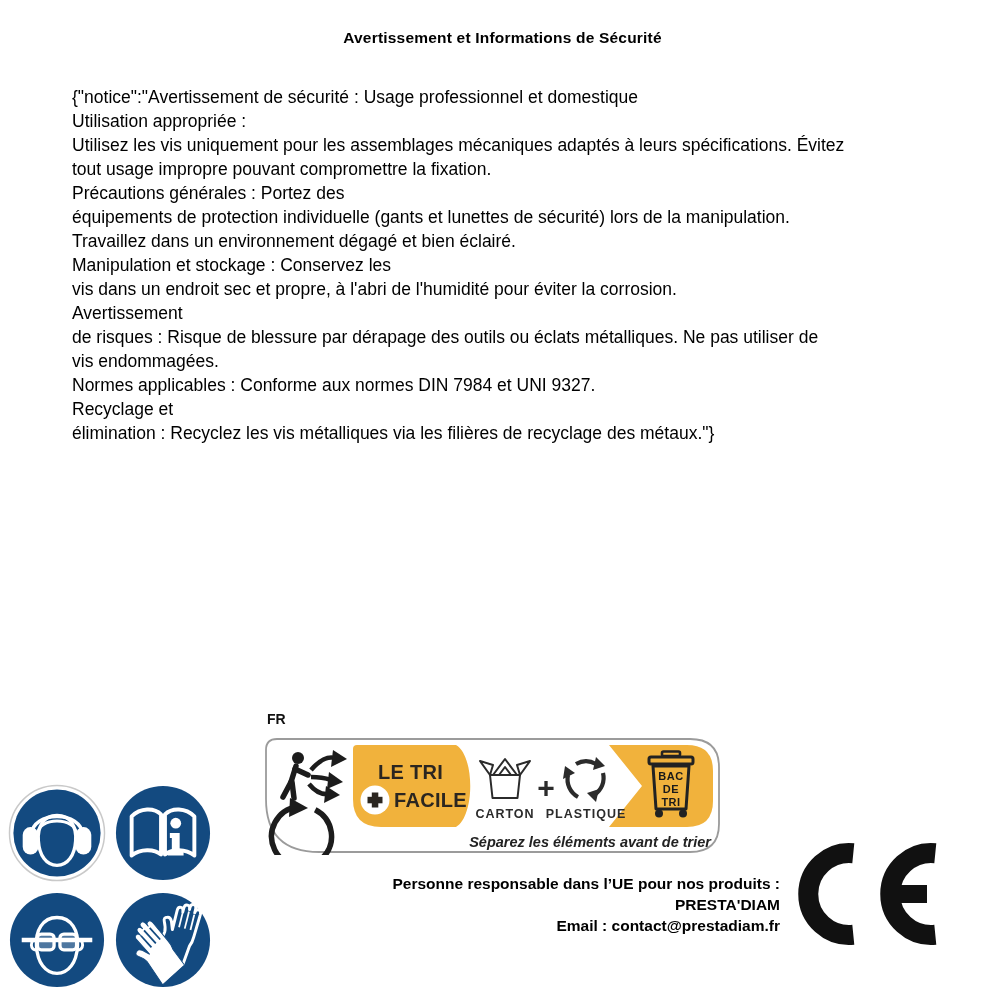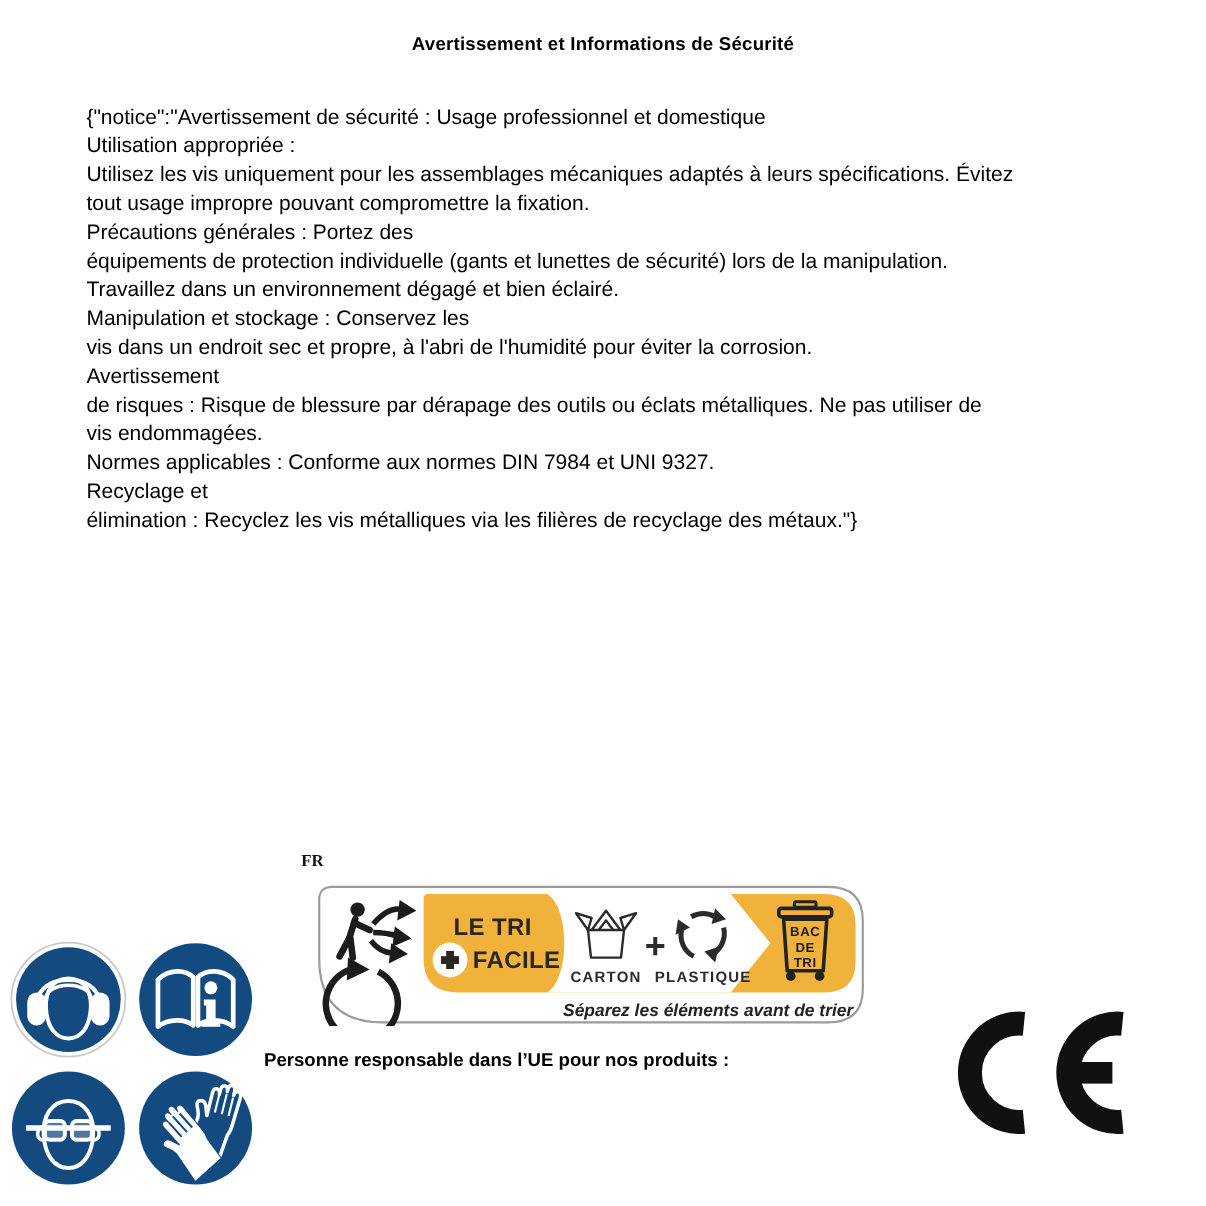--- a/index.html
+++ b/index.html
@@ -9,30 +9,30 @@
   }
   .doc-title{
     position:absolute;top:29px;left:0;width:1005px;text-align:center;
     font-size:15.5px;font-weight:bold;letter-spacing:0.2px;color:#000;
   }
   .notice-text{
     position:absolute;top:85px;left:72px;width:910px;
     font-size:17.5px;line-height:24px;white-space:pre;color:#000;
   }
   .fr-code{
-    position:absolute;top:711px;left:251px;font-size:14px;font-weight:bold;color:#111;font-family:Liberation Serif, serif;
+    position:absolute;top:711px;left:267px;font-size:14px;font-weight:bold;color:#111;
   }
   .tri-label{position:absolute;top:737px;left:263px;}
   .safety-icon{position:absolute;width:98px;height:98px;}
   .icon-ear{top:784px;left:8px;}
   .icon-book{top:784px;left:114px;}
   .icon-goggles{top:891px;left:8px;}
   .icon-gloves{top:891px;left:114px;}
   .responsible{
-    position:absolute;top:873px;left:220px;width:560px;text-align:left;
+    position:absolute;top:873px;left:220px;width:560px;text-align:right;
     font-size:15.5px;font-weight:bold;line-height:21px;color:#000;
   }
   .ce-mark{position:absolute;top:836px;left:795px;}
   
   text{font-family:"Liberation Sans", sans-serif;}
   .t-headline{font-size:20px;font-weight:bold;fill:#2b2620;letter-spacing:0.3px;}
   .t-material{font-size:12.5px;font-weight:bold;fill:#2b2b2b;letter-spacing:1px;}
   .t-plus{font-size:30px;font-weight:bold;fill:#2b2b2b;}
   .t-bin{font-size:11px;font-weight:bold;fill:#1a1a1a;letter-spacing:0.5px;}
   .t-tagline{font-size:14.5px;font-weight:bold;font-style:italic;fill:#222;}
@@ -185,20 +185,22 @@
       <g stroke="#134A80" stroke-width="1.8">
         <path d="M3 -22 L3 -6"></path>
           <path d="M9 -24 L9 -6"></path>
           <path d="M15 -22 L15 -6"></path>
       </g>
     </g>
   </svg>
 
   <div class="responsible">
     <div>Personne responsable dans l’UE pour nos produits :</div>
+    <div>PRESTA'DIAM</div>
+    <div>Email : contact@prestadiam.fr</div>
   </div>
 
   <svg class="ce-mark" width="210" height="120" viewBox="0 0 210 120">
     <path d="M58.3 17.2 A41 41 0 1 0 58.3 98.8" fill="none" stroke="#111" stroke-width="20"></path>
     <path d="M140.3 17.2 A41 41 0 1 0 140.3 98.8" fill="none" stroke="#111" stroke-width="20"></path>
     <rect x="105" y="49" width="27" height="18" fill="#111"></rect>
   </svg>
 
 </div>
 

